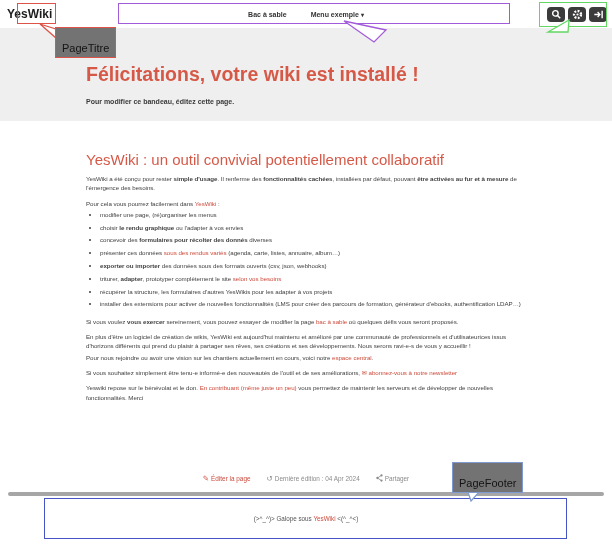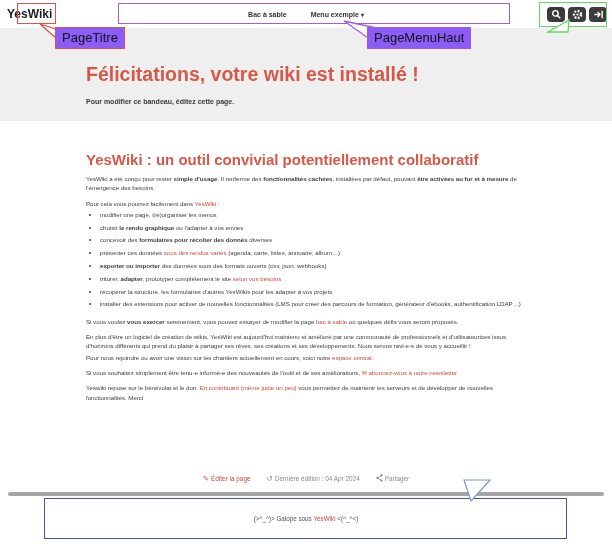--- a/index.html
+++ b/index.html
@@ -25,21 +25,21 @@
   .qbtn{width:18px;height:15px;background:var(--btn-bg);border:none;border-radius:4px;
         display:flex;align-items:center;justify-content:center;padding:0;cursor:pointer}
   .qbtn svg{display:block}
   
   .banner{height:93px;background:var(--banner-bg);padding-top:17px}
   .container{width:440px;margin:0 auto}
   .banner h1{font-size:19.5px;font-weight:bold;color:var(--accent);margin:18px 0 12px}
   .banner p{font-size:7px;font-weight:bold;color:#3a3a3a;margin:0}
   
   main{height:371px;position:relative;background:#fff}
-  main h2{font-size:15px;font-weight:bold;color:var(--accent);margin:0 0 6px}
+  main h2{font-size:15px;font-weight:normal;color:var(--accent);margin:0 0 6px}
   .h-first{padding-top:30px}
   .h-second{padding-top:5px}
   main p{font-size:6.2px;line-height:1.5;letter-spacing:-0.04px;margin:0 0 6px;color:#3f3f3f}
   main p.tight{margin-bottom:2px}
   main ul{margin:0 0 8px;padding-left:14px;font-size:6.2px;line-height:1.5;letter-spacing:-0.04px}
   main li{margin-bottom:3.5px}
   .seg-b{font-weight:bold}
   .seg-l{color:var(--link);cursor:pointer}
   .meta{position:absolute;bottom:9px;left:0;right:0;display:flex;justify-content:center;
         gap:16px;align-items:center;font-size:6.4px;color:#8b8b8b}
@@ -52,22 +52,22 @@
   footer{height:48px;display:flex;align-items:center;justify-content:center}
   footer p{font-size:6.3px;color:#555;margin:0 0 4px}
   
   .ann{position:absolute;inset:0;pointer-events:none;z-index:10}
   .rect{position:absolute;border:1.5px solid}
   .rect-titre{left:17px;top:3px;width:39px;height:21px;border-color:var(--ann-red)}
   .rect-menu{left:118px;top:3px;width:392px;height:21px;border-color:var(--ann-purple)}
   .rect-rapide{left:539px;top:2px;width:68px;height:25px;border-color:var(--ann-green)}
   .rect-footer{left:44px;top:498px;width:523px;height:41px;border-width:1px;border-color:var(--ann-blue)}
   .tails{position:absolute;left:0;top:0}
-  .callout{position:absolute;background:#8b5cf6;border:1.5px solid;color:#141414;
-           font-size:13px;padding:2px 6px 3px;white-space:nowrap}
+  .callout{position:absolute;background:#737373;border:1.5px solid;color:#141414;
+           font-size:11px;padding:14px 6px 3px;white-space:nowrap}
   .lbl-titre{left:55px;top:27px;border-color:var(--ann-red)}
   .lbl-menu{left:367px;top:27px;border-color:var(--ann-purple)}
   .lbl-rapide{left:508px;top:26px;border-color:var(--ann-green)}
   .lbl-footer{left:452px;top:462px;border-color:var(--ann-blue-light)}
 </style>
 </head>
 <body>
 
 <header class="topbar">
   <div class="logo">YesWiki</div>
@@ -164,14 +164,14 @@
   <div class="rect rect-menu"></div>
   <div class="rect rect-rapide"></div>
   <div class="rect rect-footer"></div>
   <svg class="tails" width="612" height="544" viewBox="0 0 612 544">
     <polygon points="40,24 62,31 64,45" fill="#fff" stroke="#dd5347" stroke-width="1.3"></polygon>
     <polygon points="344,21 386,30 374,42" fill="#fff" stroke="#a35cd9" stroke-width="1.3"></polygon>
     <polygon points="569,20 548,32 568,32" fill="#fff" stroke="#62d862" stroke-width="1.3"></polygon>
     <polygon points="464,480 490,480 471,501" fill="#fff" stroke="#7f9ad1" stroke-width="1.2"></polygon>
   </svg>
   <div class="callout lbl-titre">PageTitre</div>
-  <div class="callout lbl-menu">PageMenuHaut</div>
+  <div class="callout lbl-footer">PageFooter</div>
 </div>
 
 </body></html>

